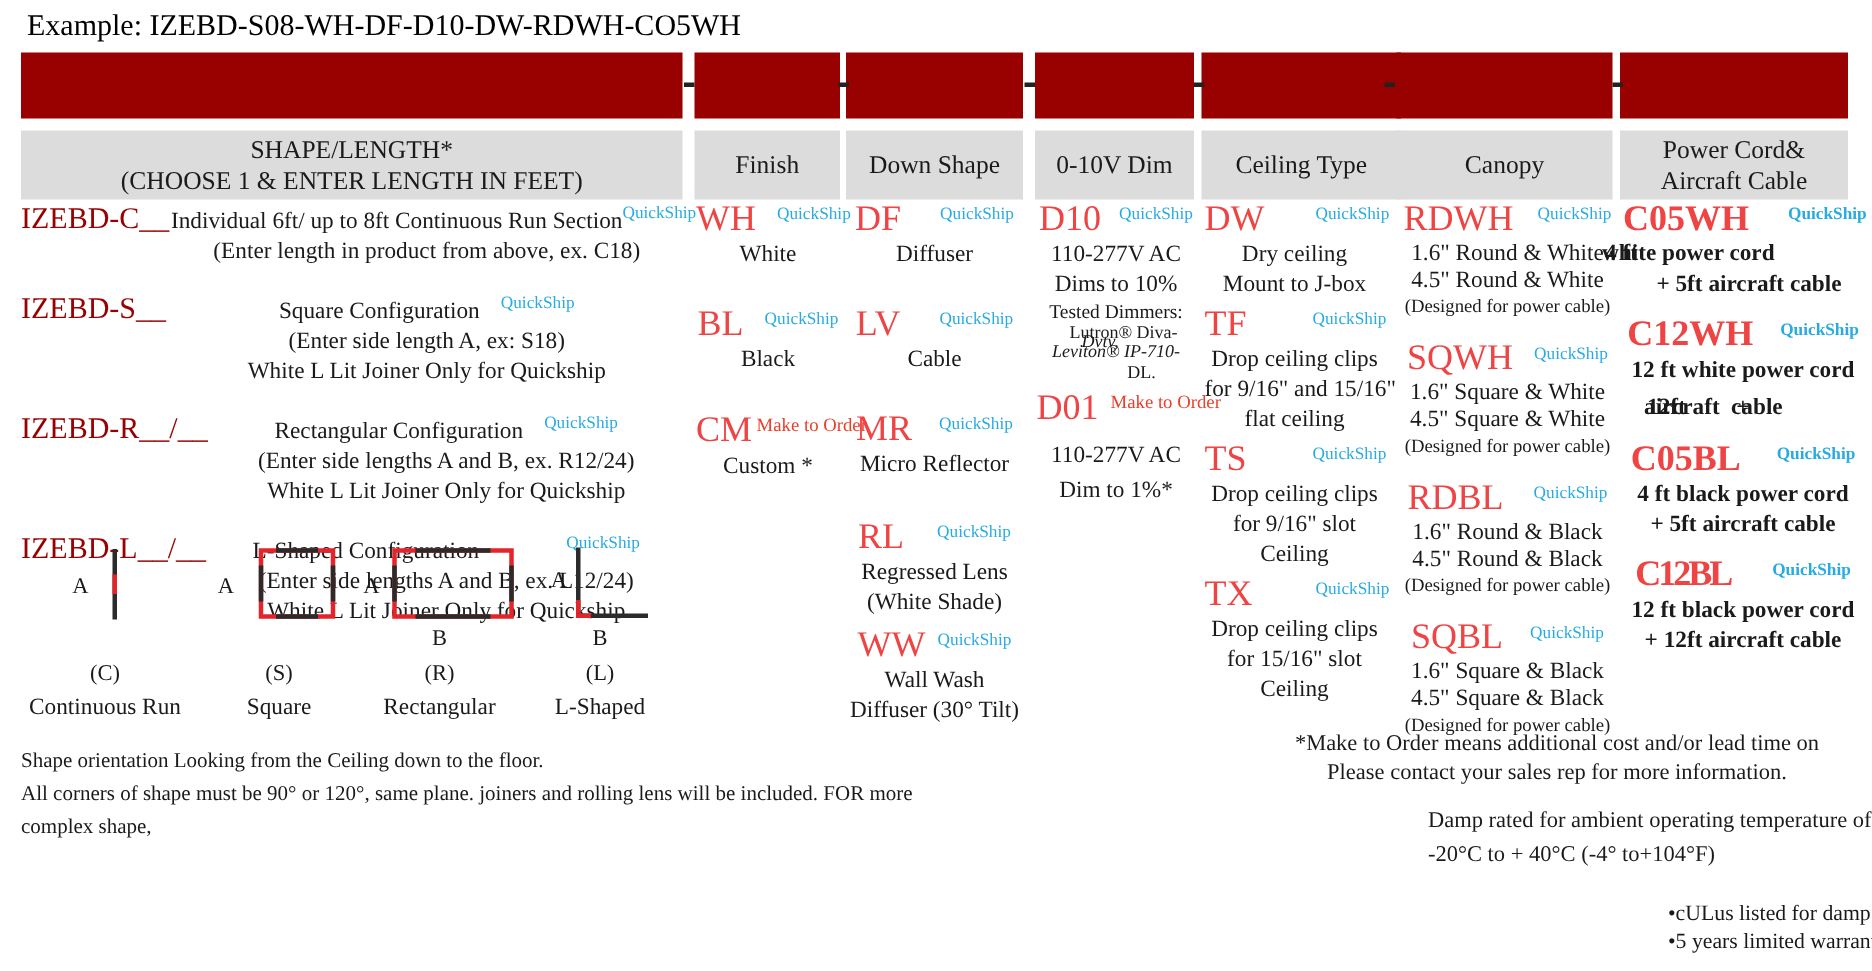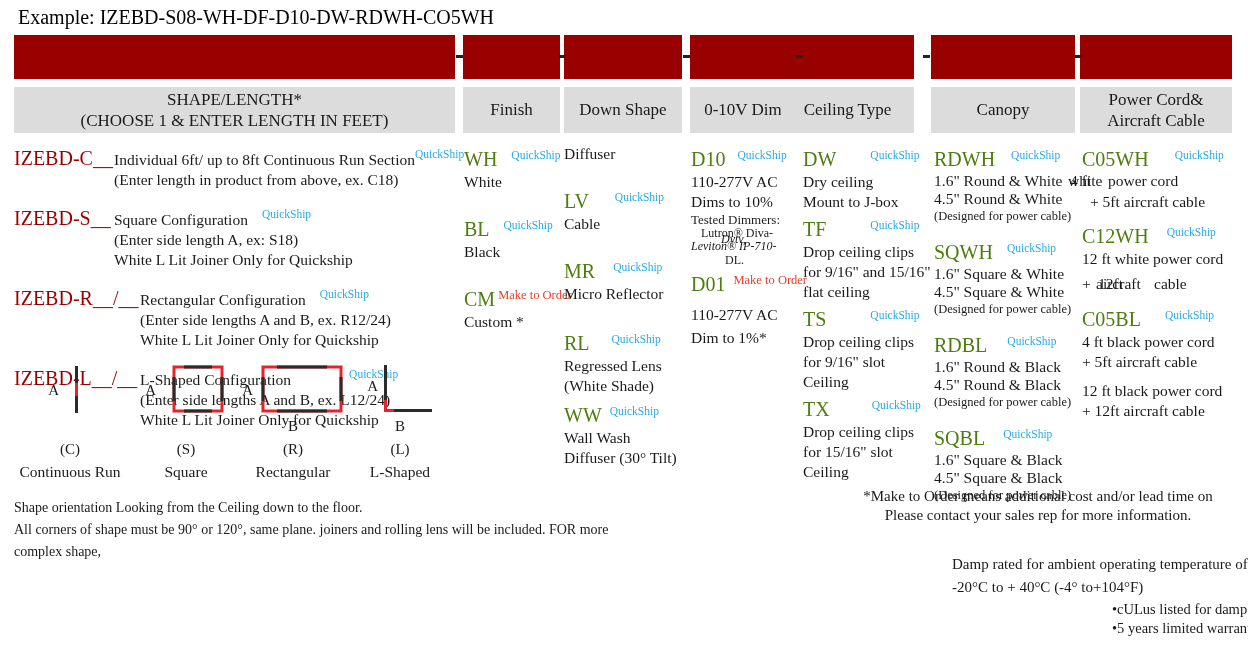--- a/index.html
+++ b/index.html
@@ -1,43 +1,43 @@
 <!DOCTYPE html>
 <html><head>
 <meta charset="utf-8">
 <style>
   html,body{margin:0;padding:0;background:#fff;}
   .page{position:relative;width:1248px;height:647px;background:#fff;overflow:hidden;
         font-family:"Liberation Serif", serif;color:#1a1a1a;}
   .title{position:absolute;left:18px;top:6px;font-size:20px;color:#000;}
   .bar{position:absolute;top:35px;height:44px;background:#990000;}
   .b1{left:14px;width:441px}.b2{left:463px;width:97px}.b3{left:564px;width:118px}
-  .b4{left:690px;width:106px}.b5{left:781px;width:133px}.b6{left:931px;width:144px}
+  .b4{left:690px;width:106px}.b5{left:801px;width:133px}.b6{left:931px;width:144px}
   .b7{left:1080px;width:152px}
   .dash{position:absolute;top:55px;width:7px;height:3px;background:#222;}
   .d1{left:456px}.d2{left:559px}.d3{left:683px}.d4{left:796px}.d5{left:923px}.d6{left:1075px}
   .hdr{position:absolute;top:87px;height:46px;background:#DCDCDC;display:flex;
        align-items:center;justify-content:center;text-align:center;font-size:17px;line-height:1.25;}
-  .col{position:absolute;top:144px;}
+  .col{position:absolute;top:132px;text-align:center;}
   .col-shape{left:14px;width:441px}
   .col-finish{left:464px;width:96px}
   .col-lens{left:564px;width:118px}
   .col-dim{left:691px;width:106px}
   .col-ceiling{left:803px;width:120px}
   .col-canopy{left:934px;width:142px}
   .col-power{left:1082px;width:160px}
-  .code{color:#4d7c0f;font-size:20px;}
+  .code{color:#ef4444;font-size:24px;}
   .qs{color:#29ABE2;font-size:11.5px;vertical-align:7px;}
   .mto{color:#E8402A;font-size:12.5px;vertical-align:7px;}
   .line{font-size:15.5px;line-height:20px;white-space:nowrap;}
   .small{font-size:12.5px;line-height:17px;}
   .codeline{line-height:23px;white-space:nowrap;}
   .opt{margin-bottom:3px;}
   .opt-canopy{margin-bottom:12px;}
-  .opt-power{margin-bottom:9px;}
+  .opt-power{margin-bottom:9px;font-weight:bold;}
   .gap{margin-left:14px;}
   
   .sitem{position:relative;margin-bottom:14px;min-height:44px;}
   .scode{position:absolute;left:0;top:3px;color:#990000;font-size:20px;white-space:nowrap;}
   .sdesc{margin-left:100px;}
   .sdesc-wide{margin-left:126px;}
   
   .dgroup{position:absolute;text-align:center;}
   .g1{left:14px;top:365px;width:112px}.g2{left:138px;top:365px;width:96px}
   .g3{left:238px;top:365px;width:110px}.g4{left:350px;top:363px;width:100px}
@@ -56,21 +56,21 @@
   .glitch1 .ga{position:absolute;left:-14px;top:0;}
   .glitch1 .gb{position:absolute;left:-12px;top:0;}
   .glitch1 .gc{position:absolute;left:26px;top:0;white-space:nowrap;}
   .glitch2{position:relative;height:20px;font-size:15.5px;white-space:nowrap;}
   .glitch2 .ga{position:absolute;left:14px;top:0;}
   .glitch2 .gb{position:absolute;left:16px;top:0;}
   .glitch2 .gc{position:absolute;left:72px;top:0;}
   
   .foot-left{position:absolute;left:14px;top:497px;font-size:14px;line-height:22px;}
   .foot-mto{position:absolute;left:836px;top:487px;width:404px;text-align:center;font-size:15px;line-height:19px;}
-  .foot-damp{position:absolute;left:952px;top:553px;font-size:15px;line-height:23px;}
+  .foot-damp{position:absolute;left:952px;top:536px;font-size:15px;line-height:23px;}
   .foot-cert{position:absolute;left:1112px;top:600px;font-size:14.5px;line-height:19px;}
   .nw{white-space:nowrap;}
 </style>
 </head>
 <body>
 
 <div class="page">
 
   <div class="title">Example: IZEBD-S08-WH-DF-D10-DW-RDWH-CO5WH</div>
 
@@ -209,20 +209,21 @@
       <div class="line">Black</div>
     </div>
     <div class="opt">
       <div class="codeline"><span class="code">CM</span><span class="mto" style="margin-left:3px">Make to Order</span></div>
       <div class="line">Custom *</div>
     </div>
   </div>
 
   <div class="col col-lens">
     <div class="opt" style="margin-bottom:22px">
+      <div class="codeline"><span class="code">DF</span><span class="qs" style="margin-left:26px">QuickShip</span></div>
       <div class="line">Diffuser</div>
     </div>
     <div class="opt" style="margin-bottom:22px">
       <div class="codeline"><span class="code">LV</span><span class="qs" style="margin-left:26px">QuickShip</span></div>
       <div class="line">Cable</div>
     </div>
     <div class="opt" style="margin-bottom:24px">
       <div class="codeline"><span class="code">MR</span><span class="qs" style="margin-left:18px">QuickShip</span></div>
       <div class="line">Micro Reflector</div>
     </div>
@@ -330,20 +331,21 @@
         <span class="gb">12ft</span>
         <span class="gc">cable</span>
       </div>
     </div>
     <div class="opt-power">
       <div class="codeline"><span class="code">C05BL</span><span class="qs" style="margin-left:24px">QuickShip</span></div>
       <div class="line">4 ft black power cord</div>
       <div class="line">+ 5ft aircraft cable</div>
     </div>
     <div class="opt-power">
+      <div class="codeline"><span class="code" style="letter-spacing:-2px">C12BL</span><span class="qs" style="margin-left:28px">QuickShip</span></div>
       <div class="line">12 ft black power cord</div>
       <div class="line">+ 12ft aircraft cable</div>
     </div>
   </div>
 
   <div class="foot-left">
     <div class="nw">Shape orientation Looking from the Ceiling down to the floor.</div>
     <div class="nw">All corners of shape must be 90° or 120°, same plane. joiners and rolling lens will be included. FOR more</div>
     <div class="nw">complex shape,</div>
   </div>

